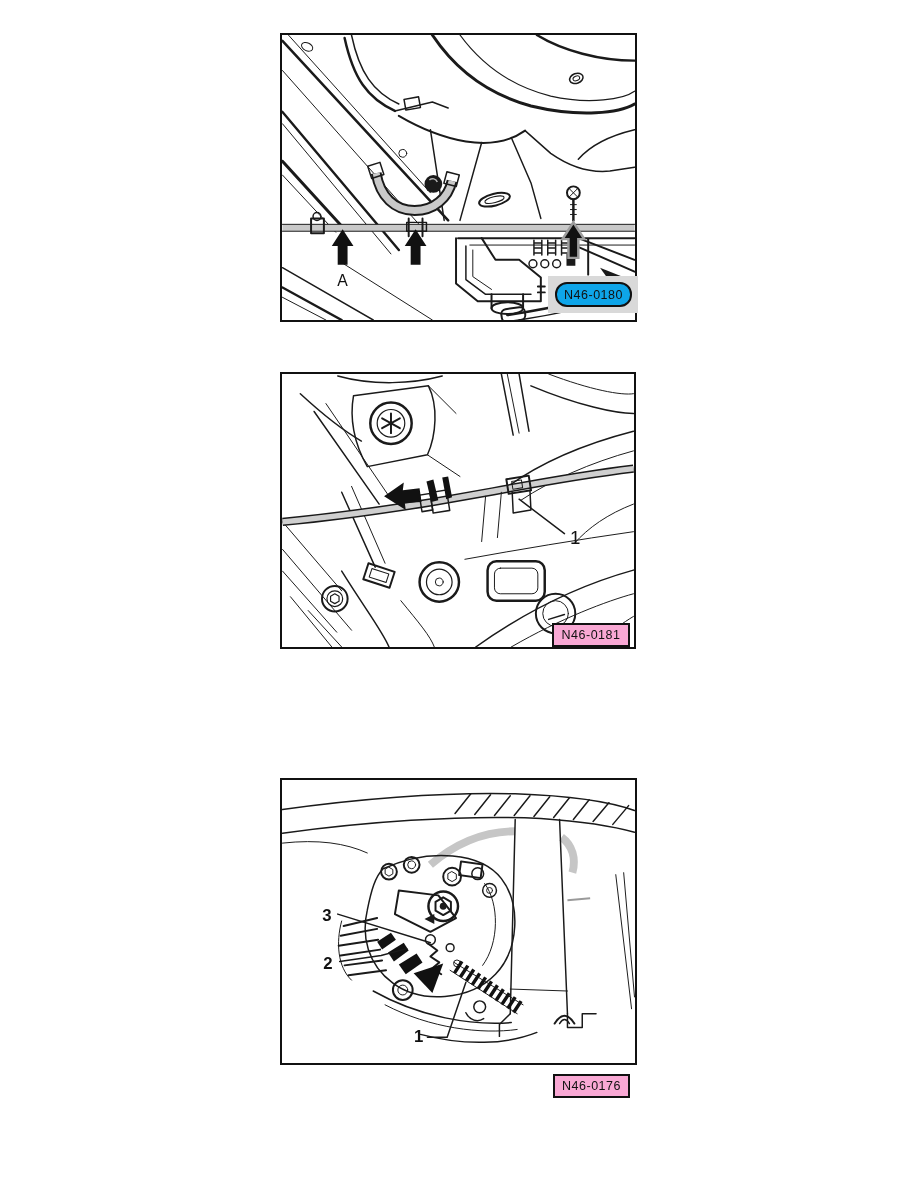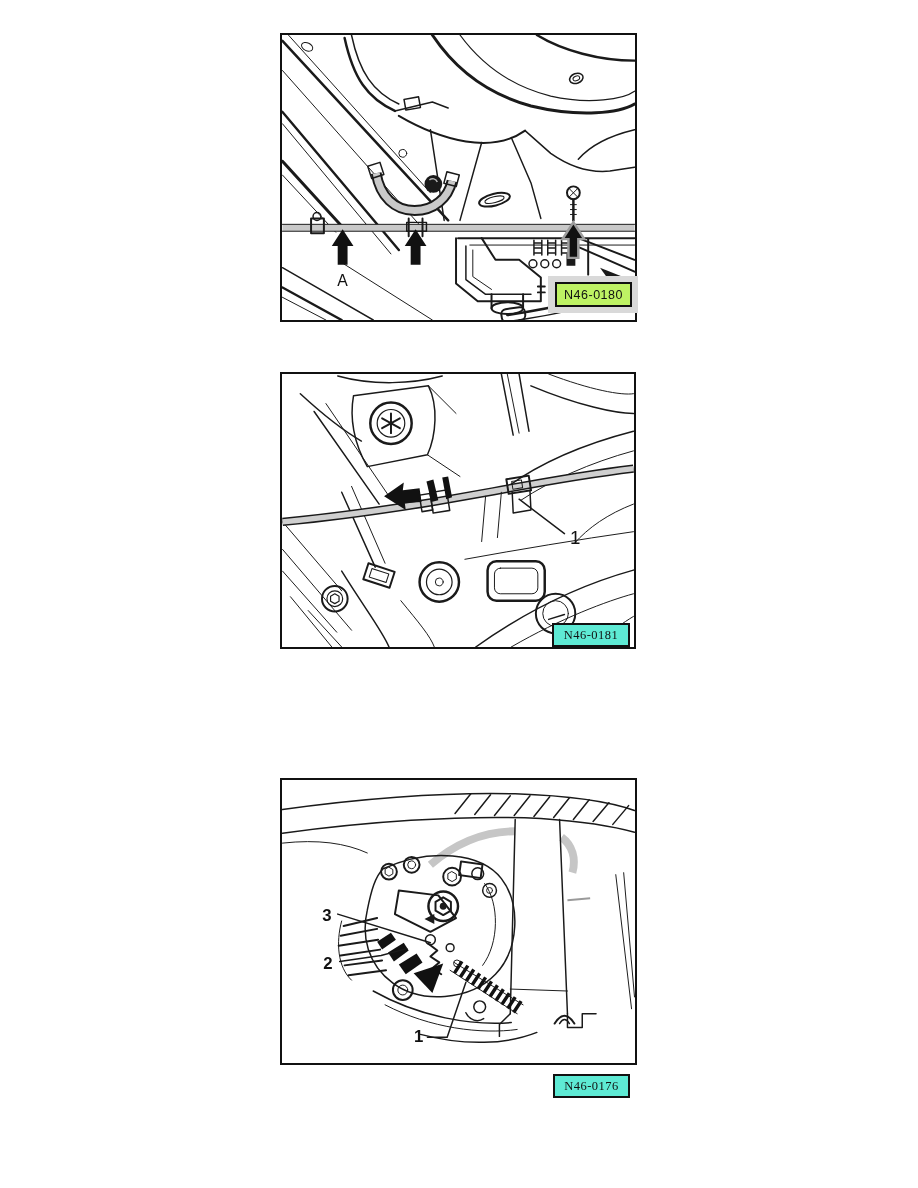--- a/index.html
+++ b/index.html
@@ -10,22 +10,22 @@
   .ln{stroke:#1a1a1a;fill:none;stroke-linecap:round;stroke-linejoin:round;}
   .w1{stroke-width:1;} .w12{stroke-width:1.2;} .w15{stroke-width:1.5;}
   .w2{stroke-width:2;} .w25{stroke-width:2.5;} .w3{stroke-width:3;}
   .callout{font-family:"Liberation Sans",sans-serif;font-weight:bold;font-size:17px;fill:#111;}
   .callout-a{font-family:"Liberation Sans",sans-serif;font-weight:normal;font-size:16px;fill:#111;}
   .callout-light{font-family:"Liberation Sans",sans-serif;font-weight:normal;font-size:19px;fill:#111;}
   .badge-halo{position:absolute;background:#d9d9d9;}
   .badge{position:absolute;border:2.5px solid #111;box-sizing:border-box;
          display:flex;align-items:center;justify-content:center;
          font-size:12.5px;color:#111;letter-spacing:0.5px;}
-  .badge.gray{background:#bef264;}
-  .badge.white{background:#5eead4;font-family:Liberation Serif, serif;}
+  .badge.gray{background:#0ea5e9;border-radius:12px;}
+  .badge.white{background:#f9a8d4;}
 </style>
 </head>
 <body>
 
 <div class="page">
 
   <div class="fig" style="left:280px;top:33px;width:357px;height:289px;">
     <svg viewBox="0 0 357 289">
 
       <path class="ln w25" d="M0,6 L168,188"></path>

